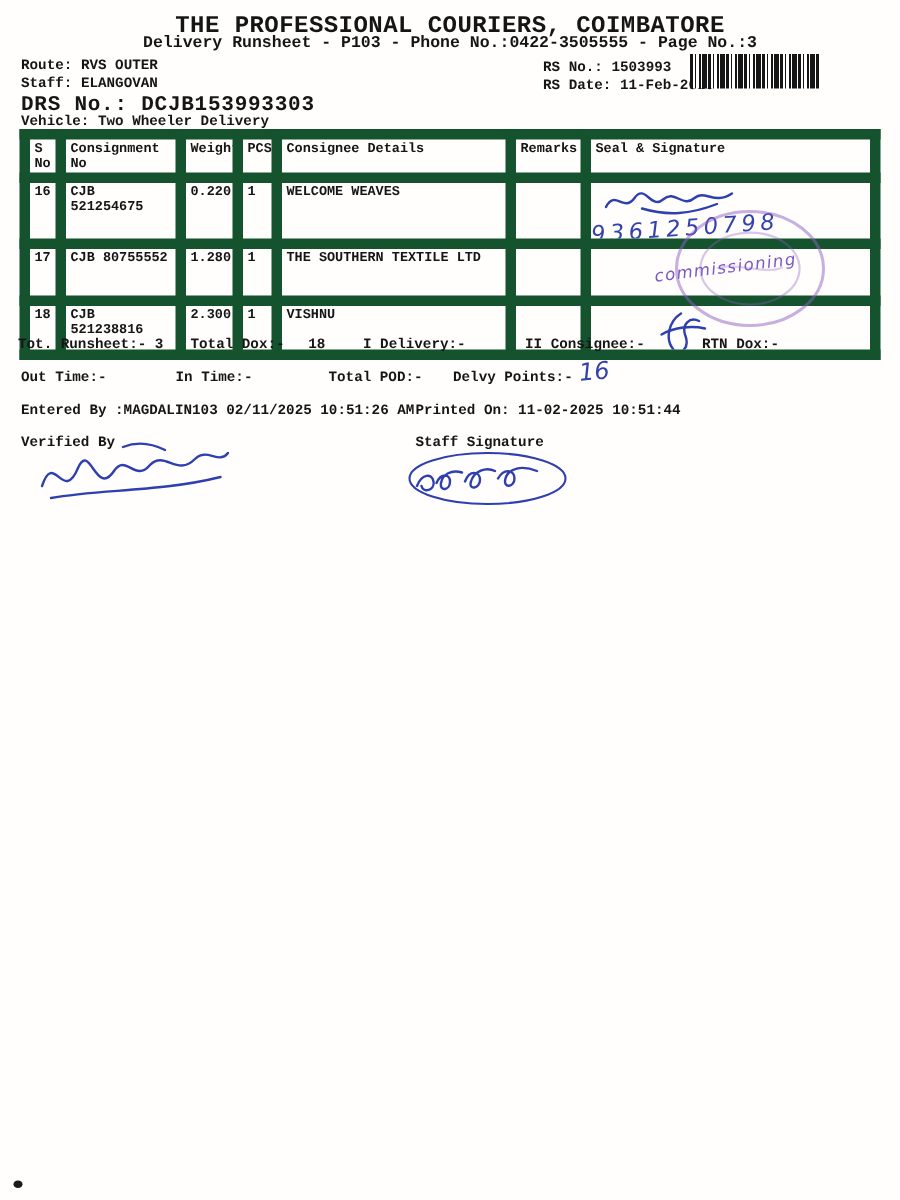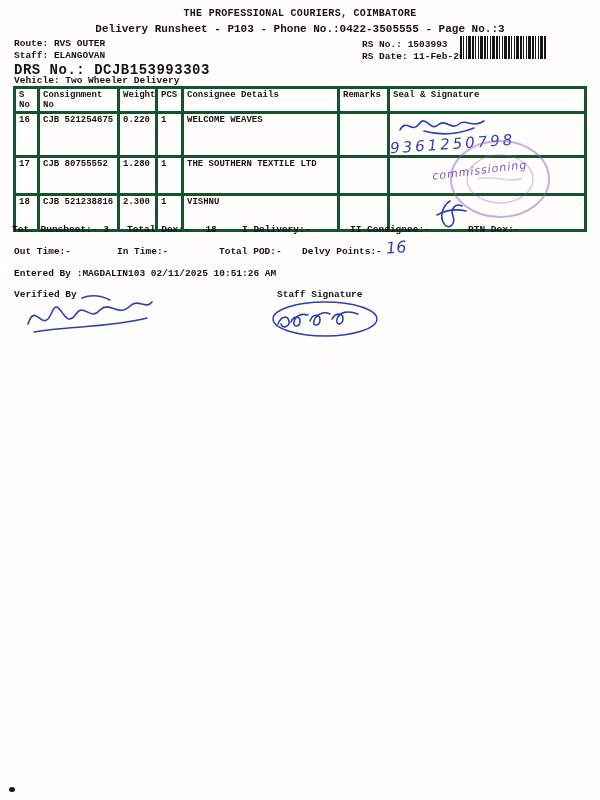--- a/index.html
+++ b/index.html
@@ -1,27 +1,27 @@
 <!DOCTYPE html>
 <html><head>
 <meta charset="utf-8">
 <style>
   html,body{margin:0;padding:0;background:#9aa0a6;}
   .page{position:relative;width:600px;height:800px;background:#fffefc;overflow:hidden;
         font-family:"Liberation Mono","DejaVu Sans Mono",monospace;color:#151515;
         border-right:2px solid #cfcfcf;}
   .abs{position:absolute;white-space:nowrap;}
-  .title{top:8px;left:0;width:100%;text-align:center;font-size:10px;font-weight:bold;letter-spacing:.3px;}
+  .title{top:8px;left:0;width:100%;text-align:center;font-size:16px;font-weight:bold;letter-spacing:.3px;}
   .subtitle{top:23px;left:0;width:100%;text-align:center;font-size:11px;font-weight:bold;}
   .line{font-size:9.5px;font-weight:bold;}
   .drs-line{font-size:14px;font-weight:800;letter-spacing:.5px;}
   .barcode{left:460px;top:36px;width:86px;height:23px;
     background:repeating-linear-gradient(90deg,#151515 0px,#151515 2px,#fff 2px,#fff 3px,#151515 3px,#151515 4px,#fff 4px,#fff 6px,#151515 6px,#151515 7px,#fff 7px,#fff 8px,#151515 8px,#151515 11px,#fff 11px,#fff 12px);}
   table.runsheet{position:absolute;left:13px;top:86px;width:574px;border-collapse:collapse;table-layout:fixed;}
-  .runsheet th,.runsheet td{border:3px solid #14532d;vertical-align:top;text-align:left;
+  .runsheet th,.runsheet td{border:7px solid #14532d;vertical-align:top;text-align:left;
     padding:1px 3px;font-size:9px;font-weight:bold;overflow:hidden;}
   .runsheet th{height:13px;}
   .seal-cell{position:relative;}
   .hw{font-family:"DejaVu Sans",sans-serif;font-style:italic;color:#3342ad;}
   .hw-number{position:absolute;left:0px;top:21px;font-size:15px;letter-spacing:3px;transform:rotate(-4deg);font-weight:normal;}
   .hw-word{position:absolute;left:42px;top:6px;font-size:11px;color:#7b57c2;transform:rotate(-7deg);letter-spacing:1px;font-weight:normal;}
   .hw-points{font-size:16px;transform:rotate(-5deg);font-weight:normal;}
   .sig{position:absolute;}
   .sig path{fill:none;stroke:#2e3fb0;stroke-width:1.6;stroke-linecap:round;}
   .stamp{left:448px;top:138px;width:105px;height:82px;pointer-events:none;}
@@ -143,20 +143,21 @@
   <div class="abs line" style="left:350px;top:224px;">II Consignee:-</div>
   <div class="abs line" style="left:468px;top:224px;">RTN Dox:-</div>
 
   <div class="abs line" style="left:14px;top:246px;">Out Time:-</div>
   <div class="abs line" style="left:117px;top:246px;">In Time:-</div>
   <div class="abs line" style="left:195px;top:246px;margin-left:24px;">Total POD:-</div>
   <div class="abs line" style="left:302px;top:246px;">Delvy Points:-</div>
   <div class="abs hw hw-points" style="left:386px;top:238px;">16</div>
 
   <div class="abs line" style="left:14px;top:268px;">Entered By :MAGDALIN103 02/11/2025 10:51:26 AM</div>
+  <div class="abs line" style="left:277px;top:268px;">Printed On: 11-02-2025 10:51:44</div>
 
   <div class="abs line" style="left:14px;top:289px;">Verified By</div>
   <div class="abs line" style="left:277px;top:289px;">Staff Signature</div>
 
   <svg class="sig" style="left:22px;top:292px;" width="135" height="48" viewBox="0 0 135 48">
     <path d="M6,32 C14,8 20,44 30,20 C38,2 42,40 54,22 C62,10 68,30 78,18 C88,8 96,26 108,14 C116,6 124,18 130,10"></path>
     <path d="M12,40 C45,34 85,36 125,26"></path>
     <path d="M60,6 C70,2 80,4 88,8"></path>
   </svg>
 

